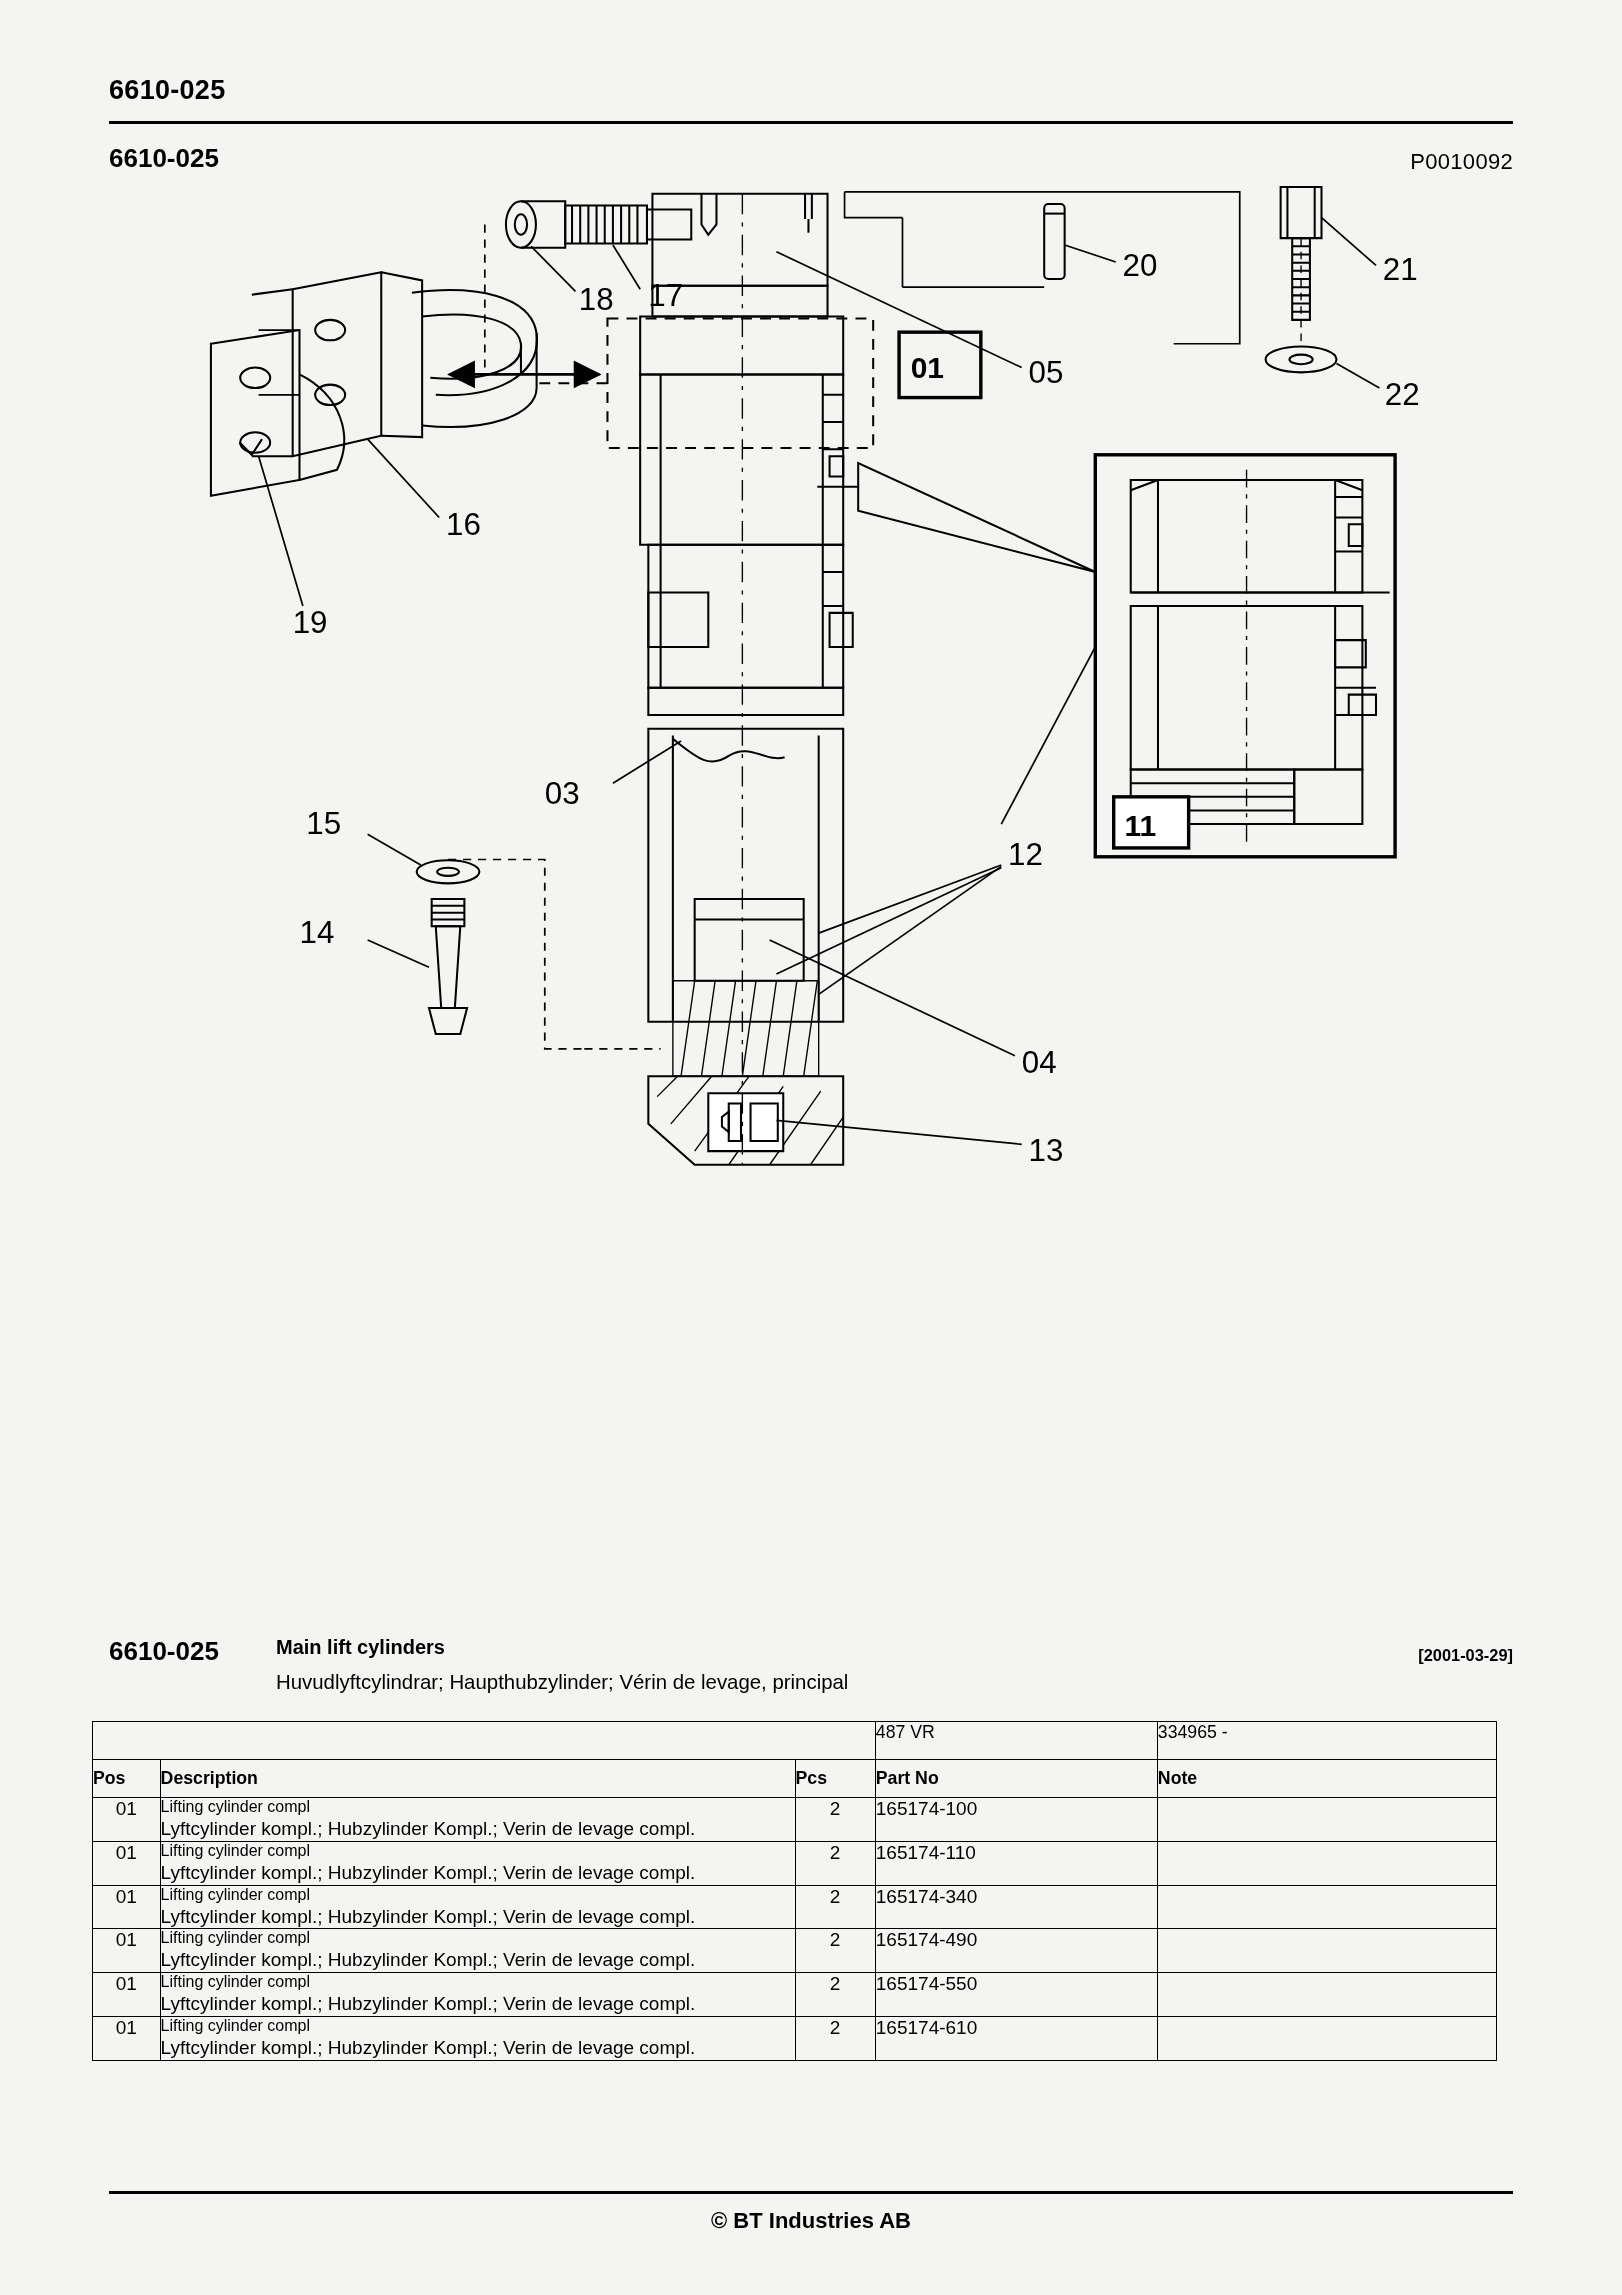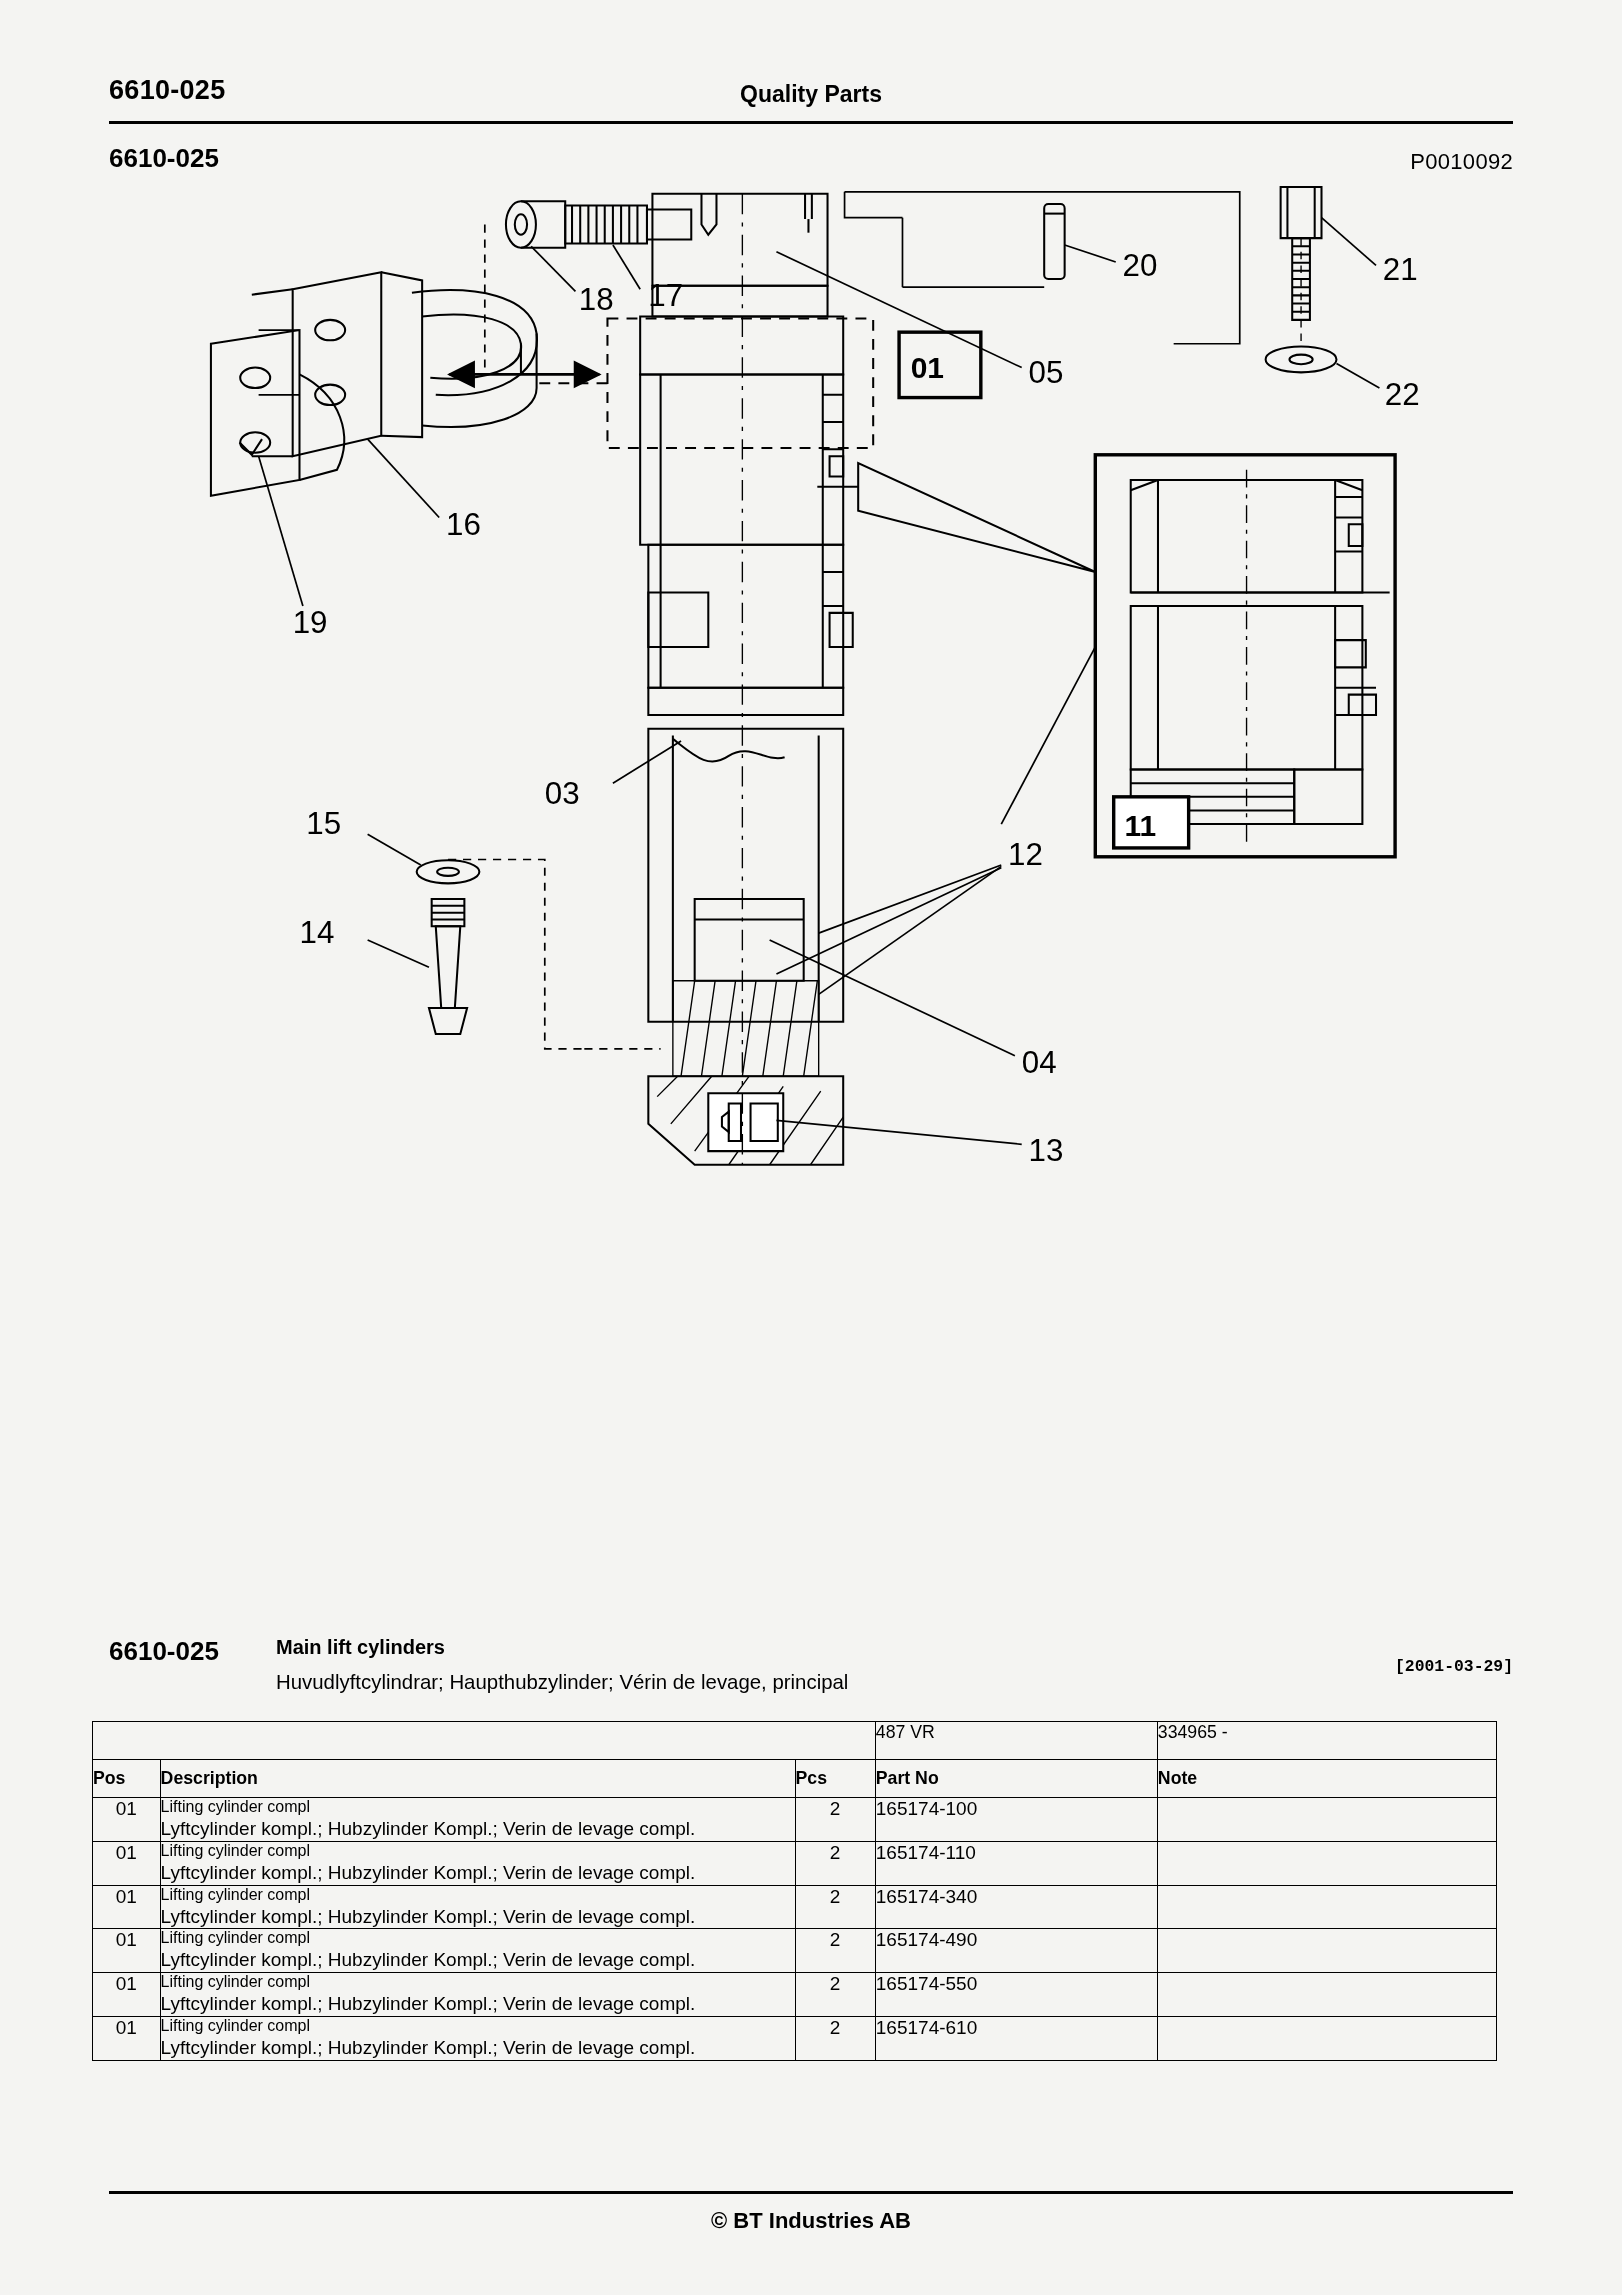--- a/index.html
+++ b/index.html
@@ -91,24 +91,23 @@
   .cap-title {
     position: absolute;
     left: 167px;
     top: 0;
     font-size: 20px;
     font-weight: bold;
   }
   .cap-date {
     position: absolute;
     right: 0;
-    top: 21px;
+    top: 10px;
     font-size: 16.4px;
     font-weight: bold;
-    font-family: Liberation Mono, monospace;
   }
   .cap-sub {
     position: absolute;
     left: 167px;
     top: 35px;
     font-size: 20.4px;
   }
 
   
   .tbl {
@@ -191,21 +190,20 @@
   .lbl { font-family: "Liberation Sans", sans-serif; font-size: 46px; }
   .lbl-box { font-family: "Liberation Sans", sans-serif; font-size: 44px; font-weight: bold;}
 </style>
 </head>
 <body>
 
 <div class="page">
 
   <div class="hdr">
     <div class="hdr-code">6610-025</div>
-    <div class="hdr-title">Quality Parts</div>
   </div>
   <div class="hdr-rule"></div>
   <div class="sub-code">6610-025</div>
   <div class="doc-ref">P0010092</div>
 
   <div class="figure">
     <svg width="1431" height="1424" viewBox="0 0 2100 2090" xmlns="http://www.w3.org/2000/svg">
       <g fill="none" stroke="#000" stroke-width="3">
 
         <g stroke-width="3">

